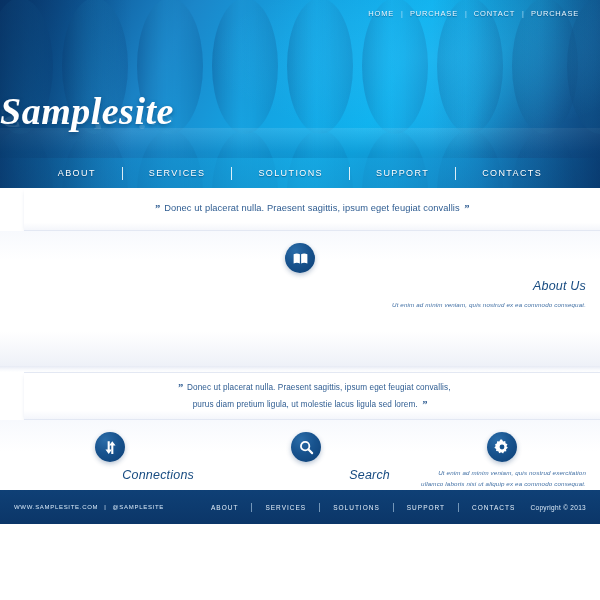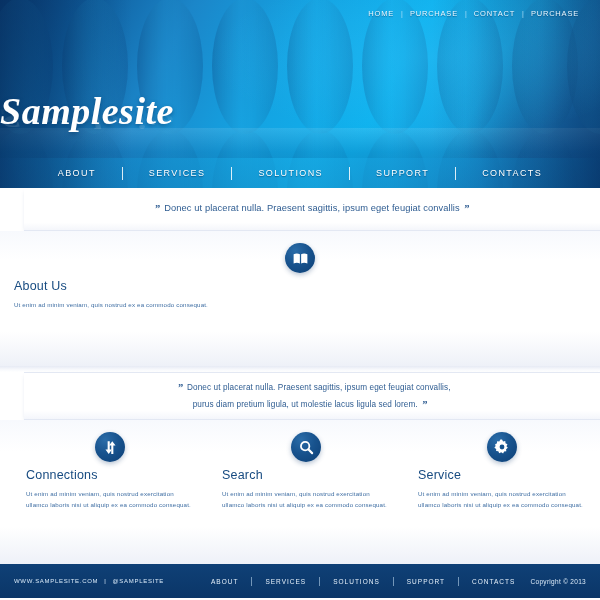--- a/index.html
+++ b/index.html
@@ -9,21 +9,21 @@
   body {
     width: 600px;
     height: 600px;
     overflow: hidden;
     font-family: "Liberation Sans", sans-serif;
     background: #ffffff;
   }
   .page {
     position: relative;
     width: 600px;
-    height: 598px;
+    height: 524px;
     overflow: hidden;
   }
 
   
   .header {
     position: relative;
     height: 188px;
     overflow: hidden;
     background: linear-gradient(118deg,
         #0b3d77 0%,
@@ -184,23 +184,24 @@
   
   .features {
     position: relative;
     display: flex;
     background: linear-gradient(180deg, #f7f9fd 0%, #ffffff 22%, #ffffff 74%, #eef1f8 100%);
   }
   .features.row1 { height: 123px; padding-top: 12px; }
   .features.row2 { height: 132px; padding-top: 12px; padding-left: 12px; }
   .feature {
     flex: 1;
-    text-align: left;
+    text-align: right;
     padding: 0 14px;
     box-sizing: border-box;
+    font-style: italic;
   }
   .f-icon {
     width: 30px;
     height: 30px;
     margin: 0 auto 6px auto;
     border-radius: 50%;
     background: radial-gradient(circle at 34% 26%, #2a6ca8 0%, #18538e 45%, #0d3f75 100%);
     display: flex;
     align-items: center;
     justify-content: center;
@@ -398,21 +399,20 @@
       <div class="f-desc">Ut enim ad minim veniam, quis nostrud exercitation ullamco laboris nisi ut aliquip ex ea commodo consequat.</div>
     </div>
 
     <div class="feature">
       <div class="f-icon">
         <svg width="16" height="16" viewBox="0 0 22 22" xmlns="http://www.w3.org/2000/svg">
           <path d="M11 0.8l1.5 2.6 3-0.5 0.3 3 2.7 1.3-1.4 2.7 1.9 2.3-2.4 1.8 0.3 3-3 0.2-1.4 2.6-2.6-1.5-2.7 1.4-1.3-2.7-3-0.4 0.1-3-2.5-1.7 1.8-2.4L1.4 7.4l2.7-1.4 0.2-3 3 0.4L8.7 0.8 11 0.8z" fill="#ffffff"></path>
           <circle cx="11" cy="11" r="3.3" fill="#16538e"></circle>
         </svg>
       </div>
-      <div class="f-title">Service</div>
       <div class="f-desc">Ut enim ad minim veniam, quis nostrud exercitation ullamco laboris nisi ut aliquip ex ea commodo consequat.</div>
     </div>
   </div>
 
   <div class="footer">
     <div class="f-left">
       <a>WWW.SAMPLESITE.COM</a>
       <span>|</span>
       <a>@SAMPLESITE</a>
     </div>

